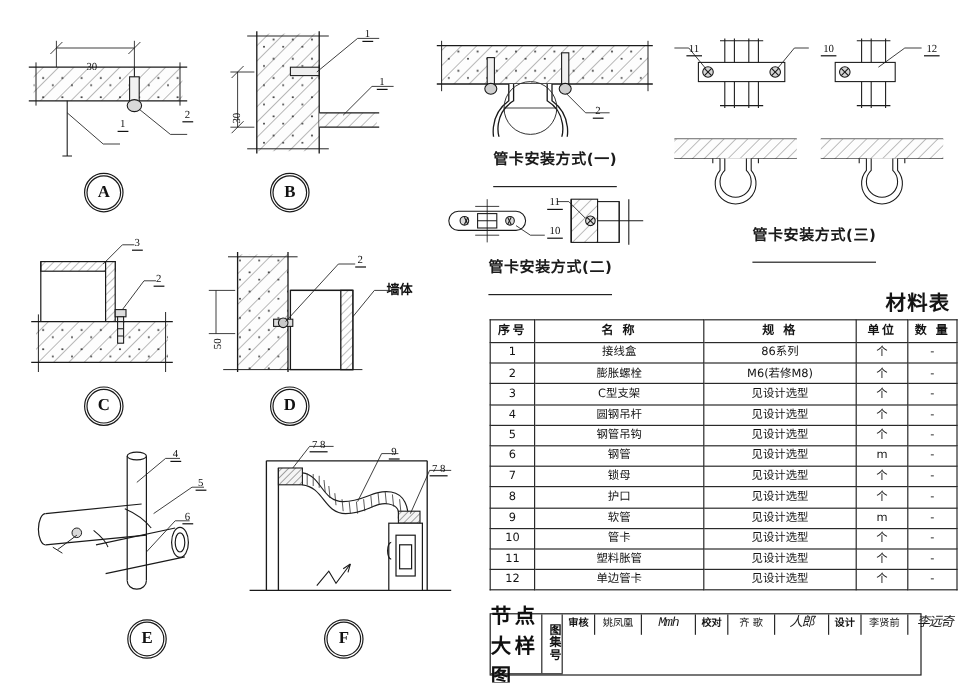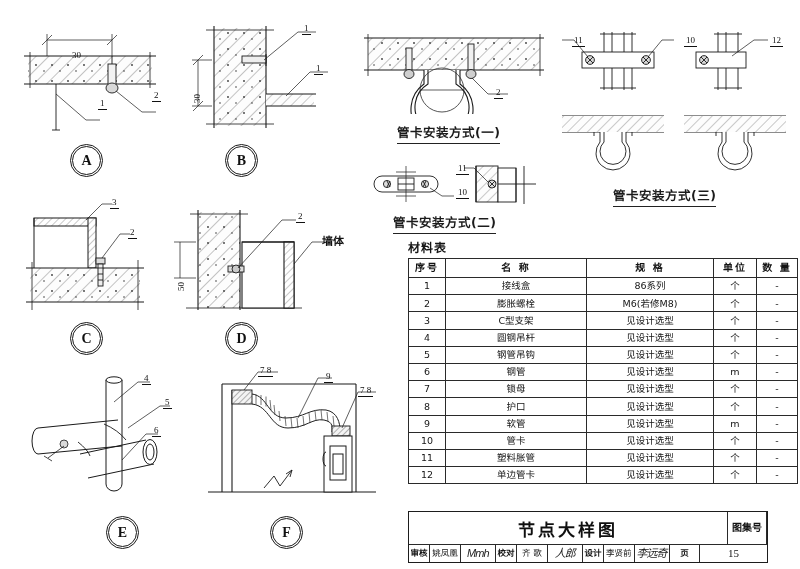--- a/index.html
+++ b/index.html
@@ -15,21 +15,21 @@
     overflow:hidden;
   }
   
   .abs{position:absolute;}
   .cap{
     position:absolute;
     font-size:12.5px;font-weight:bold;letter-spacing:.5px;
     color:#1b1b1b;white-space:nowrap;
     font-family:"DejaVu Sans","Liberation Sans",sans-serif;
   }
-  .cap .ul{display:block;border-bottom:1.6px solid #222;padding-bottom:2px;}
+  .cap .ul{display:block;border-bottom:1.6px solid #222;padding-bottom:14px;margin-left:14px;}
   
   .circtag{
     position:absolute;width:27px;height:27px;border:1.3px solid #1a1a1a;
     border-radius:50%;display:flex;align-items:center;justify-content:center;
     font-size:14px;font-weight:bold;color:#111;background:transparent;
     font-family:"Liberation Serif","DejaVu Serif",serif;
   }
   .circtag::after{
     content:"";position:absolute;left:-3px;top:-3px;right:-3px;bottom:-3px;
     border:0.8px solid #1a1a1a;border-radius:50%;
@@ -46,21 +46,21 @@
     margin-top:32px;
   }
   .dimtxt.vert{writing-mode:vertical-rl;transform:rotate(180deg);}
   .wtxt{
     position:absolute;font-size:11px;font-weight:bold;color:#111;
     font-family:"DejaVu Sans",sans-serif;white-space:nowrap;
   }
   
   #matwrap{position:absolute;left:408px;top:238px;width:384px;}
   #mattitle{
-    text-align:left;font-size:12px;font-weight:bold;color:#151515;
+    text-align:right;font-size:17px;font-weight:bold;color:#151515;
     font-family:"DejaVu Sans","Liberation Sans",sans-serif;
     margin-bottom:3px;letter-spacing:1px;
   }
   table.mat{
     border-collapse:collapse;width:384px;
     table-layout:fixed;
   }
   table.mat td,table.mat th{
     border:0.9px solid #2a2a2a;
     height:16.2px;
@@ -77,21 +77,21 @@
   table.mat{border:1.4px solid #1d1d1d;}
   .c-no{width:36px;}
   .c-name{width:140px;}
   .c-spec{width:126px;}
   .c-unit{width:42px;}
   .c-qty{width:40px;}
   
   #titleblock{
     position:absolute;left:408px;top:511px;width:360px;height:52px;
     border:1.4px solid #1d1d1d;box-sizing:border-box;
-    display:flex;flex-direction:column;
+    display:flex;
   }
   #tb-main{display:flex;flex:1 1 auto;border-bottom:0.9px solid #2a2a2a;}
   #tb-title{
     flex:1 1 auto;display:flex;align-items:center;justify-content:center;
     font-size:17px;font-weight:bold;letter-spacing:3px;color:#101010;
     font-family:"DejaVu Sans","Liberation Sans",sans-serif;
     border-right:0.9px solid #2a2a2a;
   }
   #tb-atlaslabel{
     width:38px;display:flex;align-items:center;justify-content:center;
@@ -106,21 +106,21 @@
   }
   #tb-sig{display:flex;height:17px;}
   .sigcell{
     display:flex;align-items:center;justify-content:center;
     border-right:0.9px solid #2a2a2a;font-size:8.5px;color:#141414;
     font-family:"DejaVu Sans",sans-serif;white-space:nowrap;overflow:hidden;
     line-height:1;
   }
   .sigcell.role{width:26px;font-weight:bold;}
   .sigcell.name{width:38px;}
-  .sigcell.sign{width:44px;font-family:Liberation Sans, sans-serif;font-style:italic;
+  .sigcell.sign{width:44px;font-family:Liberation Mono, monospace;font-style:italic;
     font-size:11px;letter-spacing:-1px;color:#1c1c1c;}
   .sigcell.pagelabel{width:38px;font-weight:bold;}
   .sigcell.pageno{width:86px;border-right:none;font-size:11px;
     font-family:Liberation Serif, serif;}
   
   svg{display:block;}
   .ln{stroke:#1a1a1a;fill:none;}
 </style>
 </head>
 <body>

